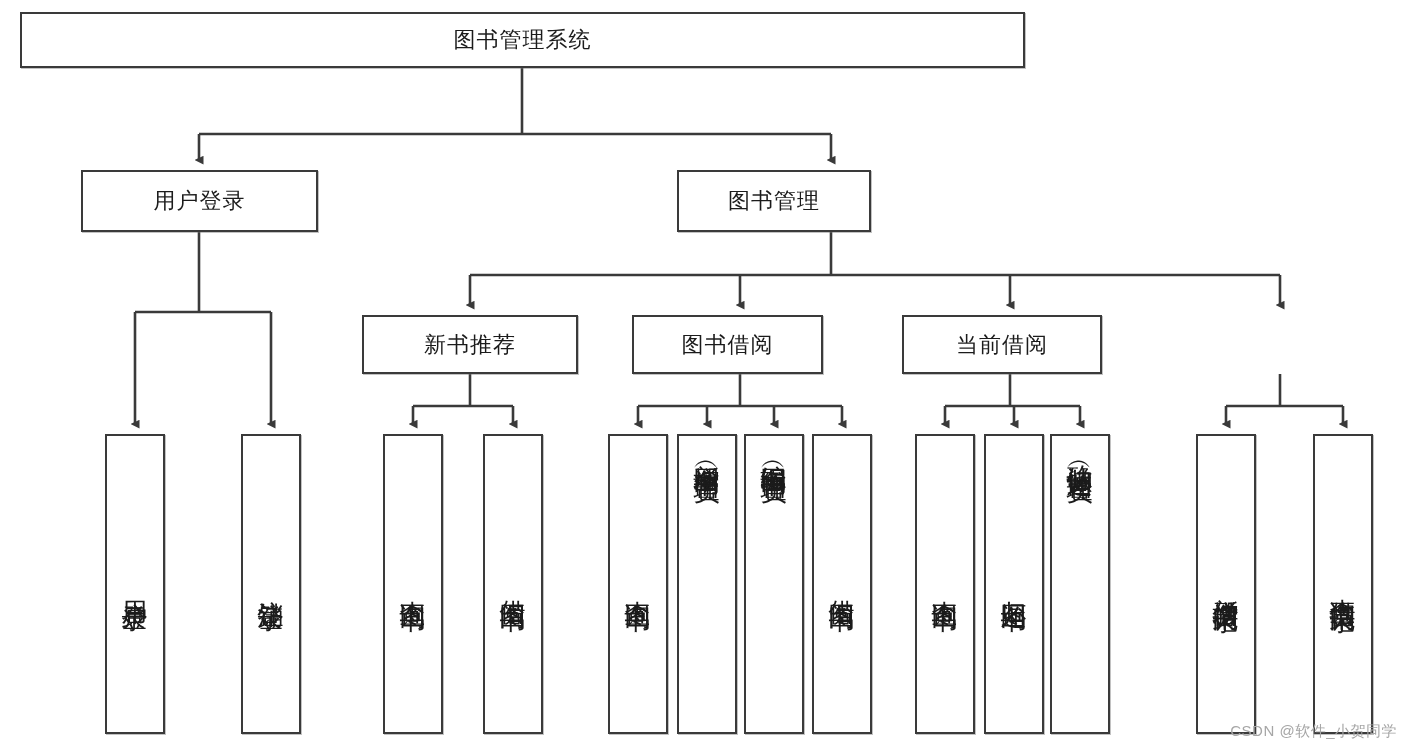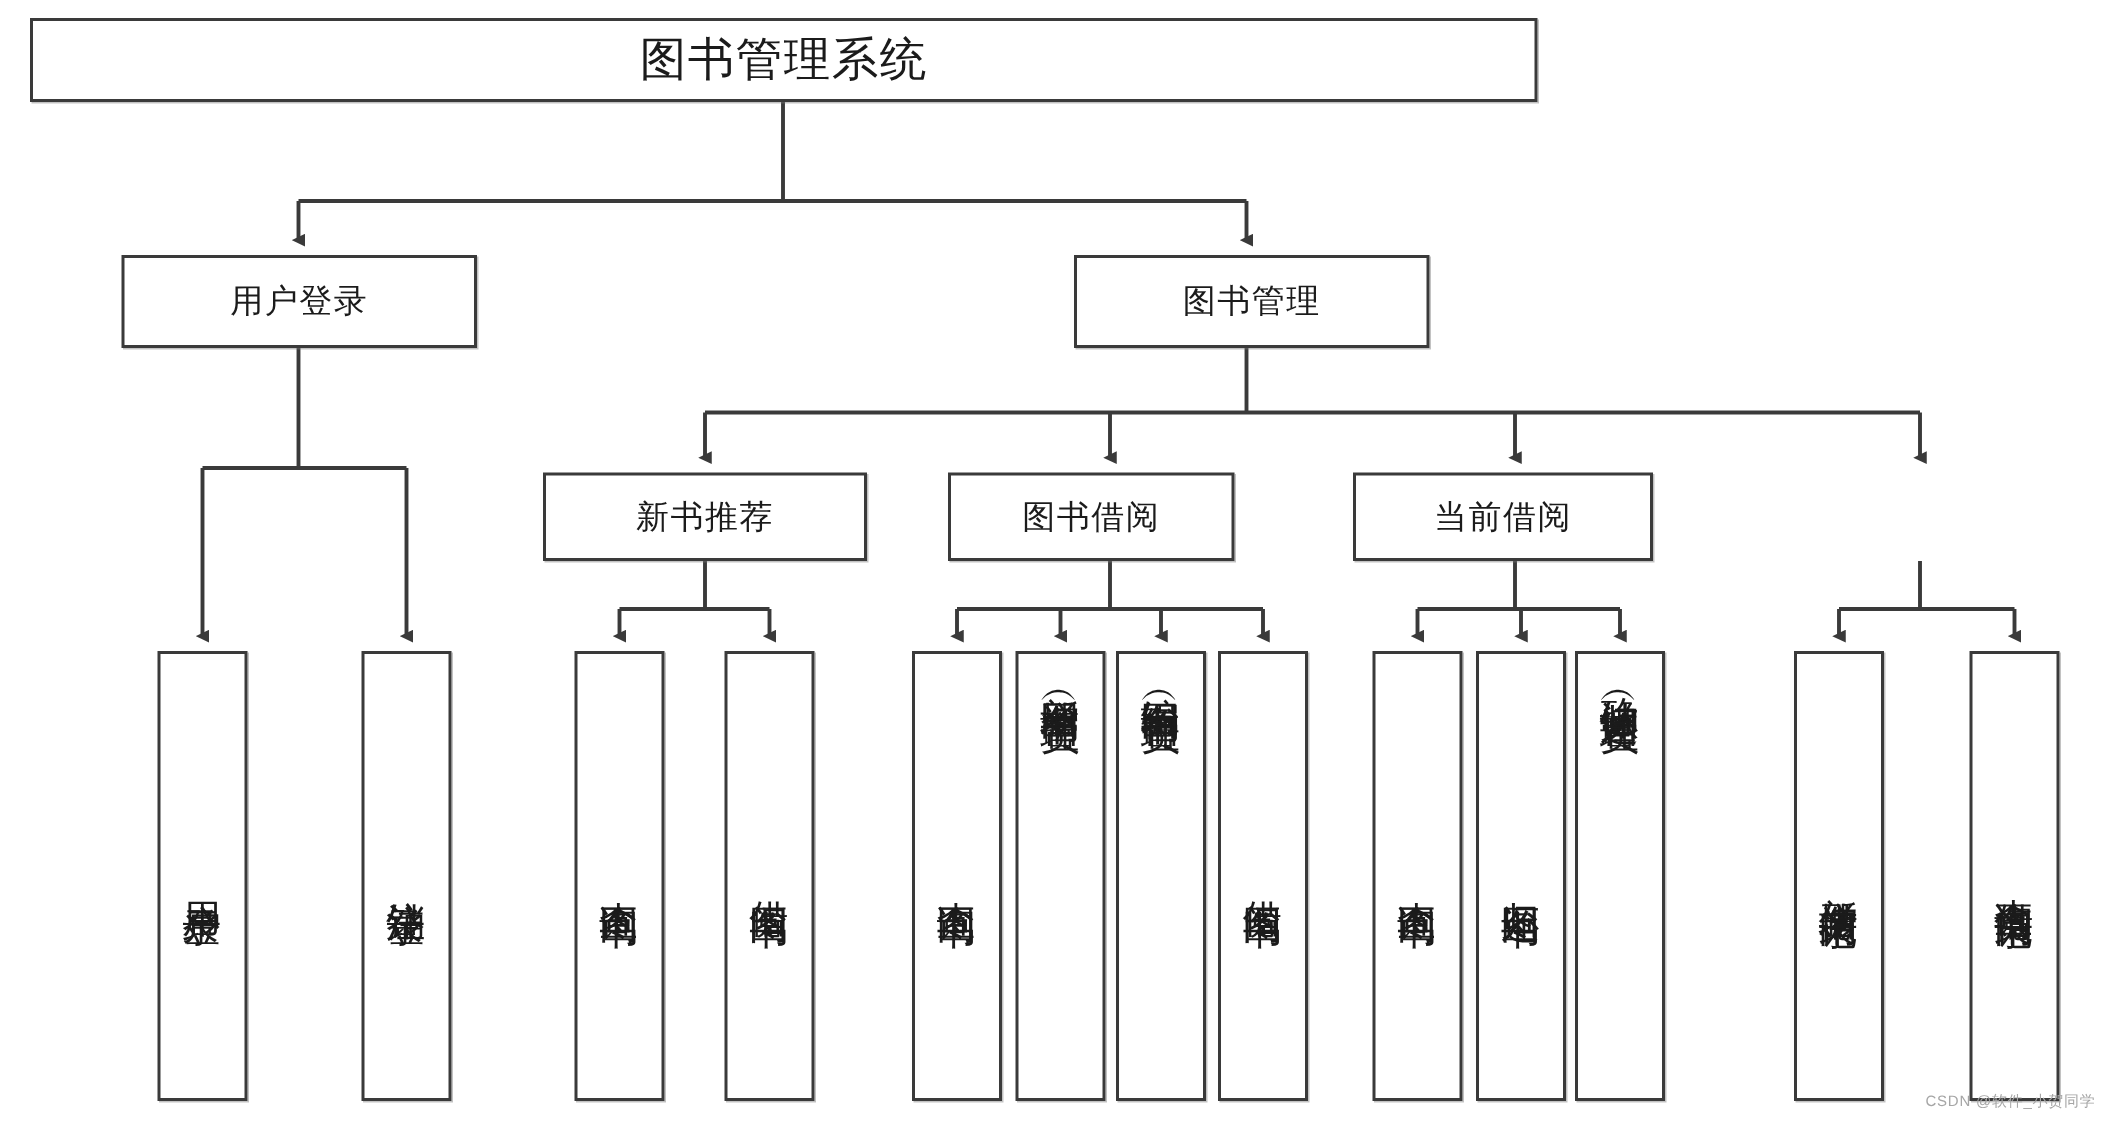--- a/index.html
+++ b/index.html
@@ -41,21 +41,21 @@
     display: block;
     text-align: center;
     line-height: 1.18;
     letter-spacing: 1px;
   }
   
   .node.horiz .label {
     font-size: 22px;
   }
   .node.root .label {
-    font-size: 31px;
+    font-size: 22px;
   }
   
   .node.vert {
     align-items: flex-start;
     justify-content: center;
     padding-top: 8px;
   }
   .node.vert .label {
     writing-mode: vertical-rl;
     text-orientation: upright;
@@ -65,21 +65,21 @@
     white-space: nowrap;
   }
   .node.vert.v-mid {
     align-items: center;
     padding-top: 0;
   }
   #watermark {
     position: absolute;
     right: 8px;
     bottom: 6px;
-    font-size: 10px;
+    font-size: 15px;
     color: #a6a6a6;
     letter-spacing: 0.5px;
     white-space: nowrap;
     user-select: none;
   }
 </style>
 </head>
 <body>
 
 <div id="diagram-root">
@@ -135,21 +135,21 @@
   </svg>
 
   <div class="node horiz root" style="left:20px; top:12px; width:1005px; height:56px;">
     <span class="label">图书管理系统</span>
   </div>
 
   <div class="node horiz" style="left:81px; top:170px; width:237px; height:62px;">
     <span class="label">用户登录</span>
   </div>
 
-  <div class="node horiz" style="left:716px; top:170px; width:237px; height:62px;">
+  <div class="node horiz" style="left:677px; top:170px; width:194px; height:62px;">
     <span class="label">图书管理</span>
   </div>
 
   <div class="node horiz" style="left:362px; top:315px; width:216px; height:59px;">
     <span class="label">新书推荐</span>
   </div>
 
   <div class="node horiz" style="left:632px; top:315px; width:191px; height:59px;">
     <span class="label">图书借阅</span>
   </div>

